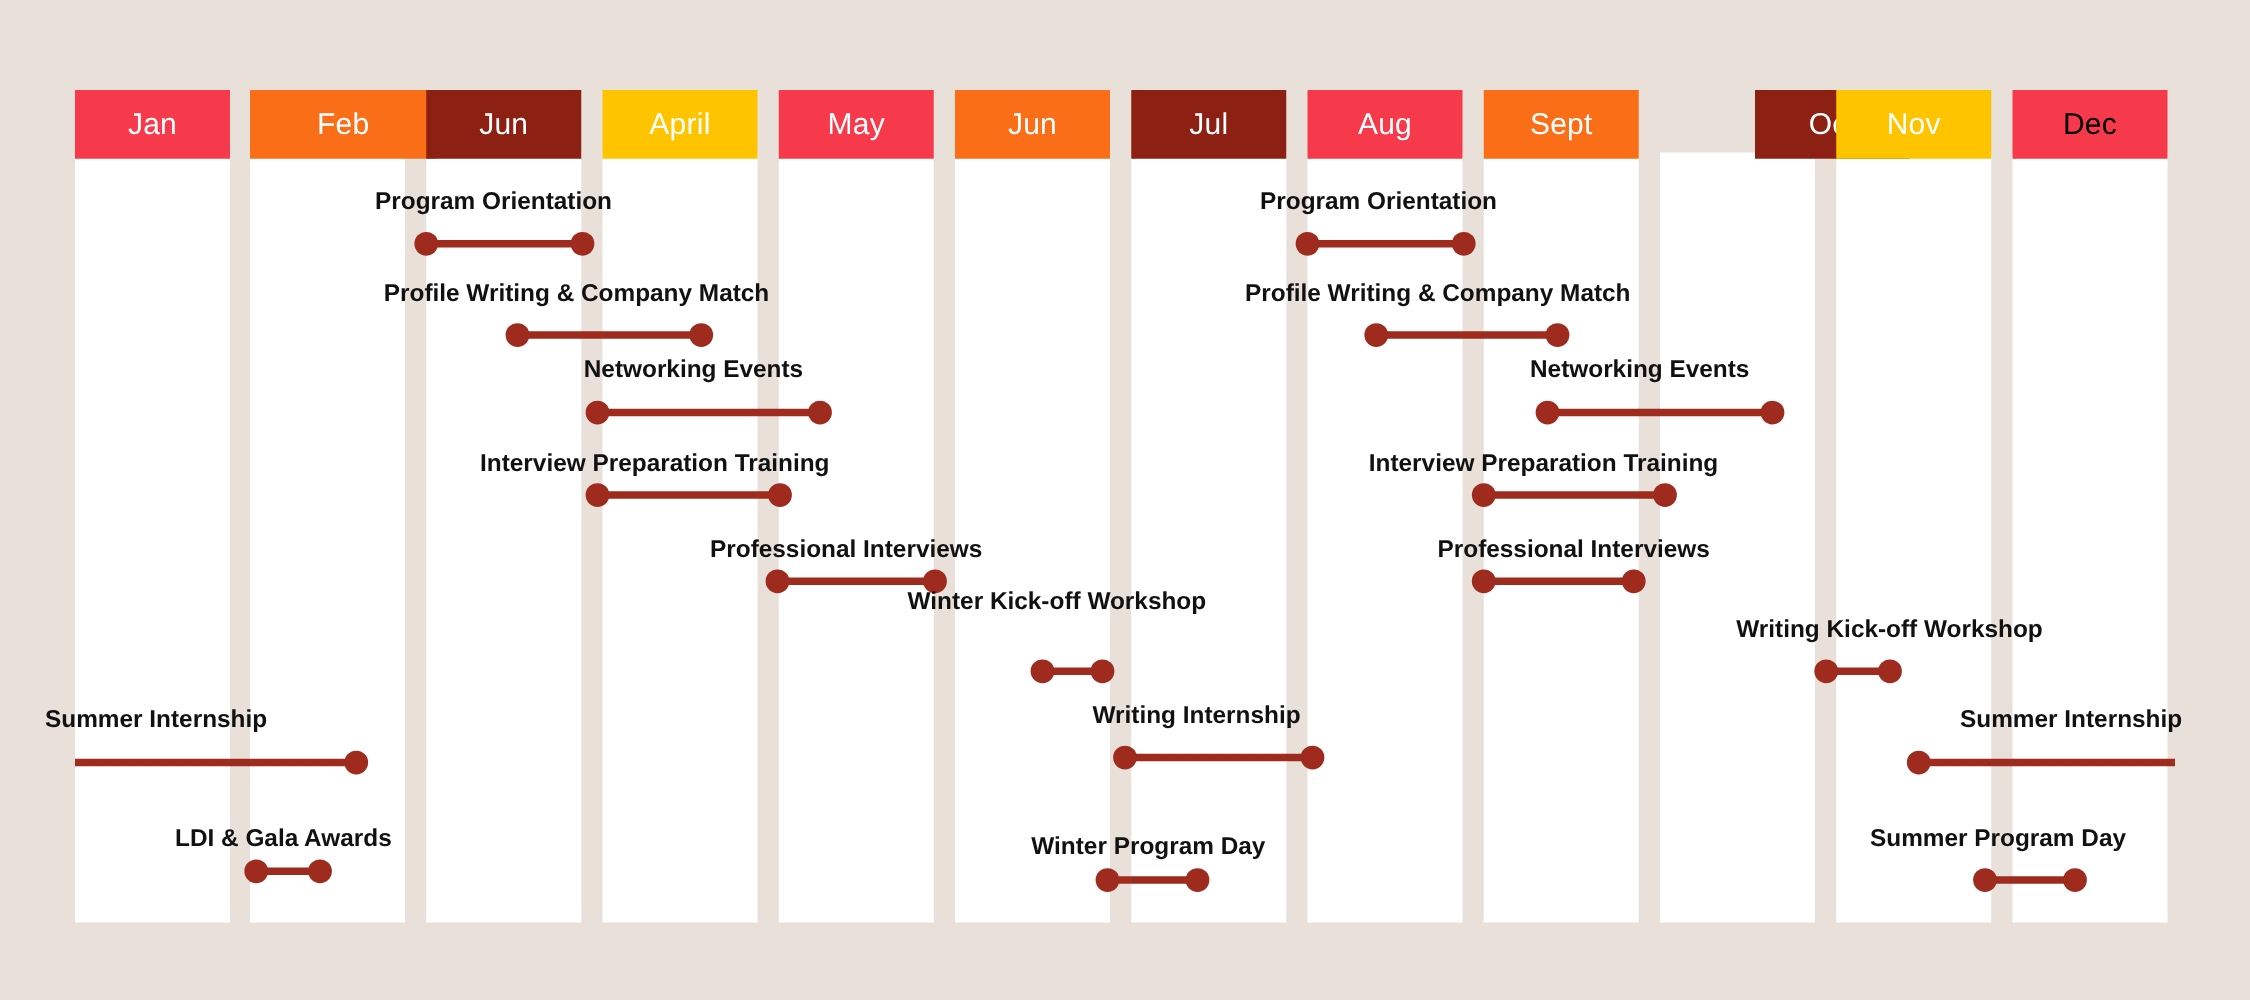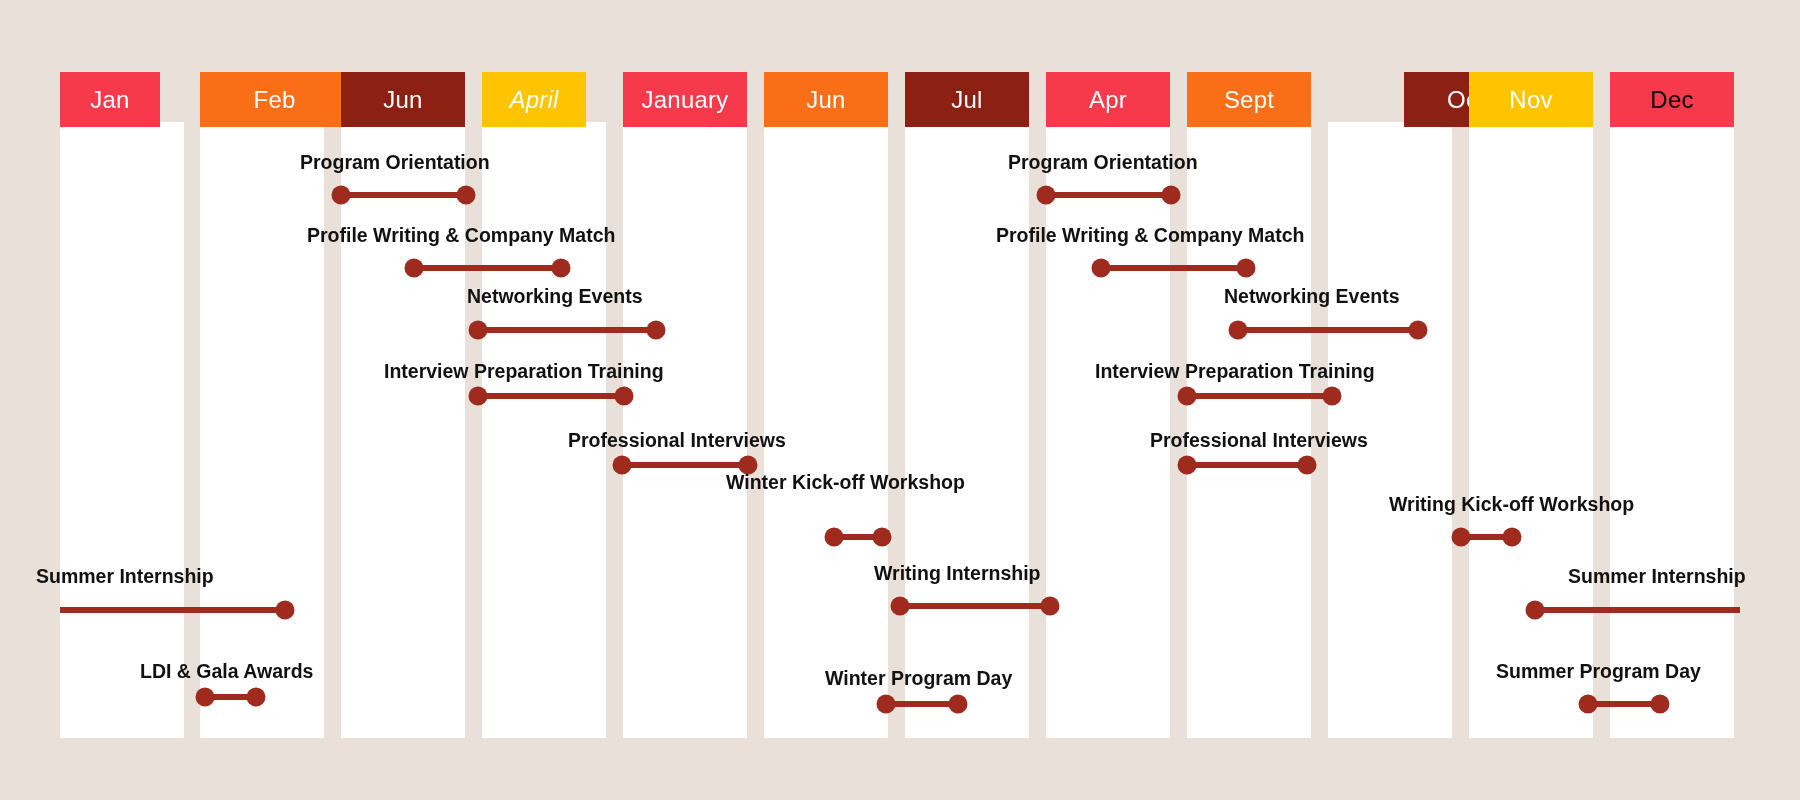--- a/index.html
+++ b/index.html
@@ -85,43 +85,43 @@
       <div class="lane" style="left: 623px; width: 124px; background: rgb(255, 255, 255);"></div>
       <div class="lane" style="left: 764px; width: 124px; background: rgb(255, 255, 255);"></div>
       <div class="lane" style="left: 905px; width: 124px; background: rgb(255, 255, 255);"></div>
       <div class="lane" style="left: 1046px; width: 124px; background: rgb(255, 255, 255);"></div>
       <div class="lane" style="left: 1187px; width: 124px; background: rgb(255, 255, 255);"></div>
       <div class="lane" style="left: 1328px; width: 124px; background: rgb(255, 255, 255);"></div>
       <div class="lane" style="left: 1469px; width: 124px; background: rgb(255, 255, 255);"></div>
       <div class="lane" style="left: 1610px; width: 124px; background: rgb(255, 255, 255);"></div>
     </div>
   <div id="headers-layer">
-      <div class="month-header" style="left: 60px; width: 100px; background: rgb(247, 58, 75); color: rgb(255, 255, 255);">
+      <div class="month-header" style="left: 60px; width: 124px; background: rgb(247, 58, 75); color: rgb(255, 255, 255);">
         <span>Jan</span>
       </div>
       <div class="month-header" style="left: 200px; width: 149px; background: rgb(250, 110, 24); color: rgb(255, 255, 255);">
         <span>Feb</span>
       </div>
       <div class="month-header" style="left: 341px; width: 124px; background: rgb(140, 32, 18); color: rgb(255, 255, 255);">
         <span>Jun</span>
       </div>
-      <div class="month-header" style="left: 482px; width: 104px; background: rgb(255, 196, 0); color: rgb(255, 255, 255); font-style: italic;">
+      <div class="month-header" style="left: 482px; width: 124px; background: rgb(255, 196, 0); color: rgb(255, 255, 255);">
         <span>April</span>
       </div>
       <div class="month-header" style="left: 623px; width: 124px; background: rgb(247, 58, 75); color: rgb(255, 255, 255);">
-        <span>January</span>
+        <span>May</span>
       </div>
       <div class="month-header" style="left: 764px; width: 124px; background: rgb(250, 110, 24); color: rgb(255, 255, 255);">
         <span>Jun</span>
       </div>
       <div class="month-header" style="left: 905px; width: 124px; background: rgb(140, 32, 18); color: rgb(255, 255, 255);">
         <span>Jul</span>
       </div>
       <div class="month-header" style="left: 1046px; width: 124px; background: rgb(247, 58, 75); color: rgb(255, 255, 255);">
-        <span>Apr</span>
+        <span>Aug</span>
       </div>
       <div class="month-header" style="left: 1187px; width: 124px; background: rgb(250, 110, 24); color: rgb(255, 255, 255);">
         <span>Sept</span>
       </div>
       <div class="month-header" style="left: 1404px; width: 124px; background: rgb(140, 32, 18); color: rgb(255, 255, 255);">
         <span>Oct</span>
       </div>
       <div class="month-header" style="left: 1469px; width: 124px; background: rgb(255, 196, 0); color: rgb(255, 255, 255);">
         <span>Nov</span>
       </div>

